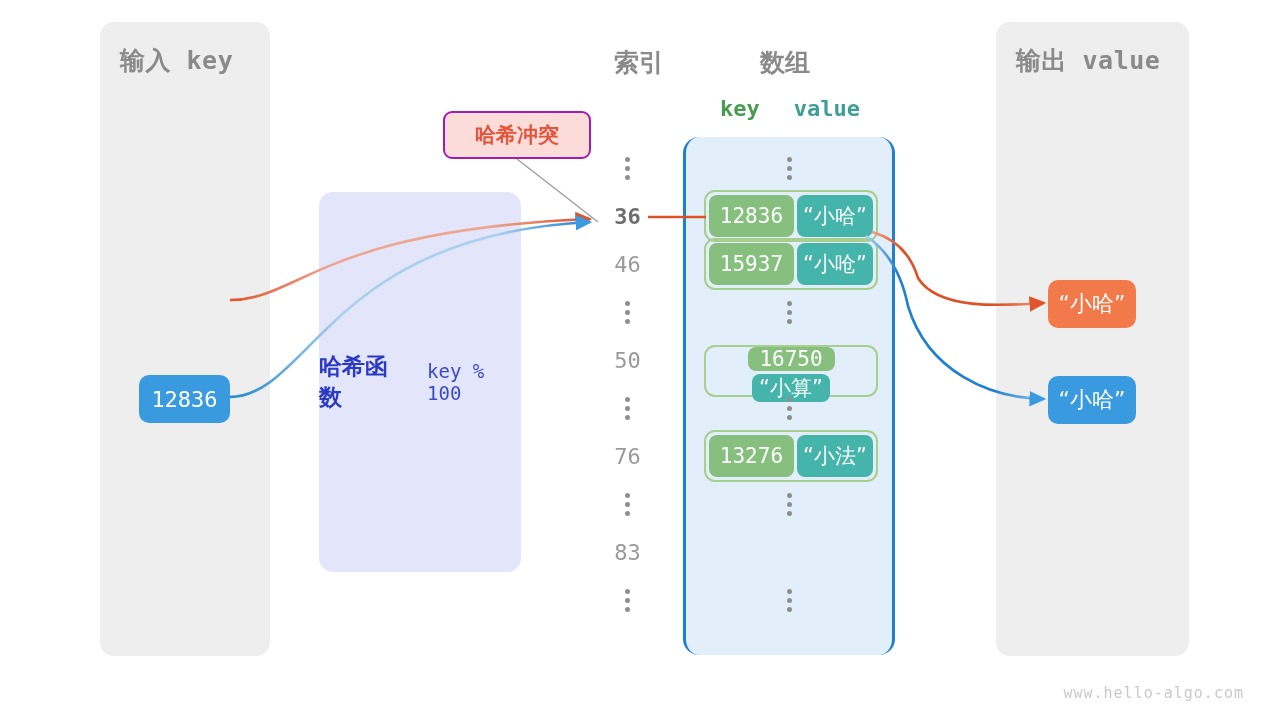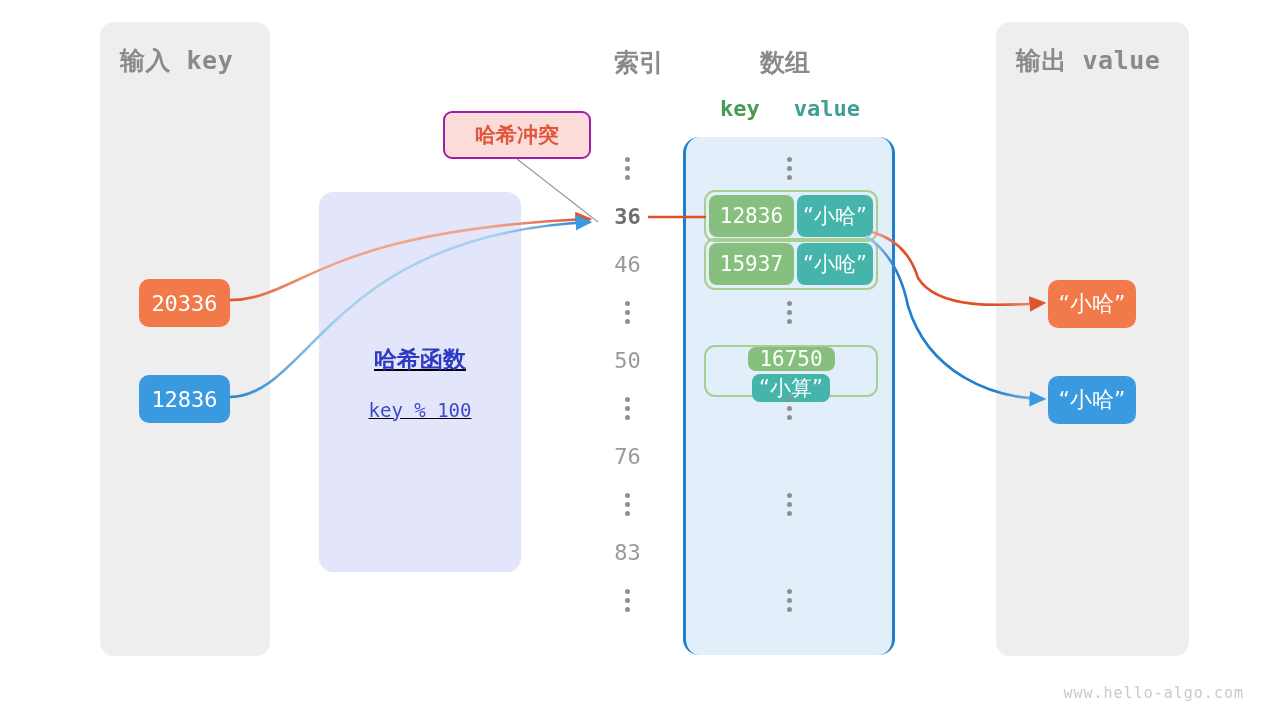--- a/index.html
+++ b/index.html
@@ -68,25 +68,24 @@
   
   #hash-box {
     position: absolute;
     left: 319px;
     top: 192px;
     width: 202px;
     height: 380px;
     background: #e3e6fa;
     border-radius: 14px;
     display: flex;
-    flex-direction: column;
+    flex-direction: row;
     align-items: center;
     justify-content: center;
     gap: 24px;
-    text-decoration: underline;
   }
   #hash-title {
     color: #2c39c4;
     font-size: 23px;
     font-weight: bold;
     font-family: "DejaVu Sans", sans-serif;
   }
   #hash-formula {
     color: #3a49c8;
     font-size: 19px;
@@ -262,21 +261,20 @@
     <span class="v">value</span>
   </div>
 
   <div id="hash-box">
     <div id="hash-title">哈希函数</div>
     <div id="hash-formula">key % 100</div>
   </div>
 
   <div id="collision-label">哈希冲突</div>
 
-  <div id="in-key-0" class="chip num orange">20336</div>
   <div id="in-key-1" class="chip num blue">12836</div>
 
   <div id="out-val-0" class="chip txt orange">“小哈”</div>
   <div id="out-val-1" class="chip txt blue">“小哈”</div>
 
   <div id="index-col">
       <div class="idx-row" style="top: 15px;">
         <span class="vdots">
           <i></i>
           <i></i>
@@ -344,20 +342,24 @@
       <div class="bucket" style="top: 208px; flex-direction: column;">
         <div class="cell-key">16750</div>
         <div class="cell-val">“小算”</div>
       </div>
       <div class="arr-dots" style="top: 258px;">
         <span class="vdots">
           <i></i>
           <i></i>
           <i></i>
         </span>
+      </div>
+      <div class="bucket" style="top: 293px;">
+        <div class="cell-key">13276</div>
+        <div class="cell-val">“小法”</div>
       </div>
       <div class="arr-dots" style="top: 354px;">
         <span class="vdots">
           <i></i>
           <i></i>
           <i></i>
         </span>
       </div>
       <div class="arr-dots" style="top: 450px;">
         <span class="vdots">

